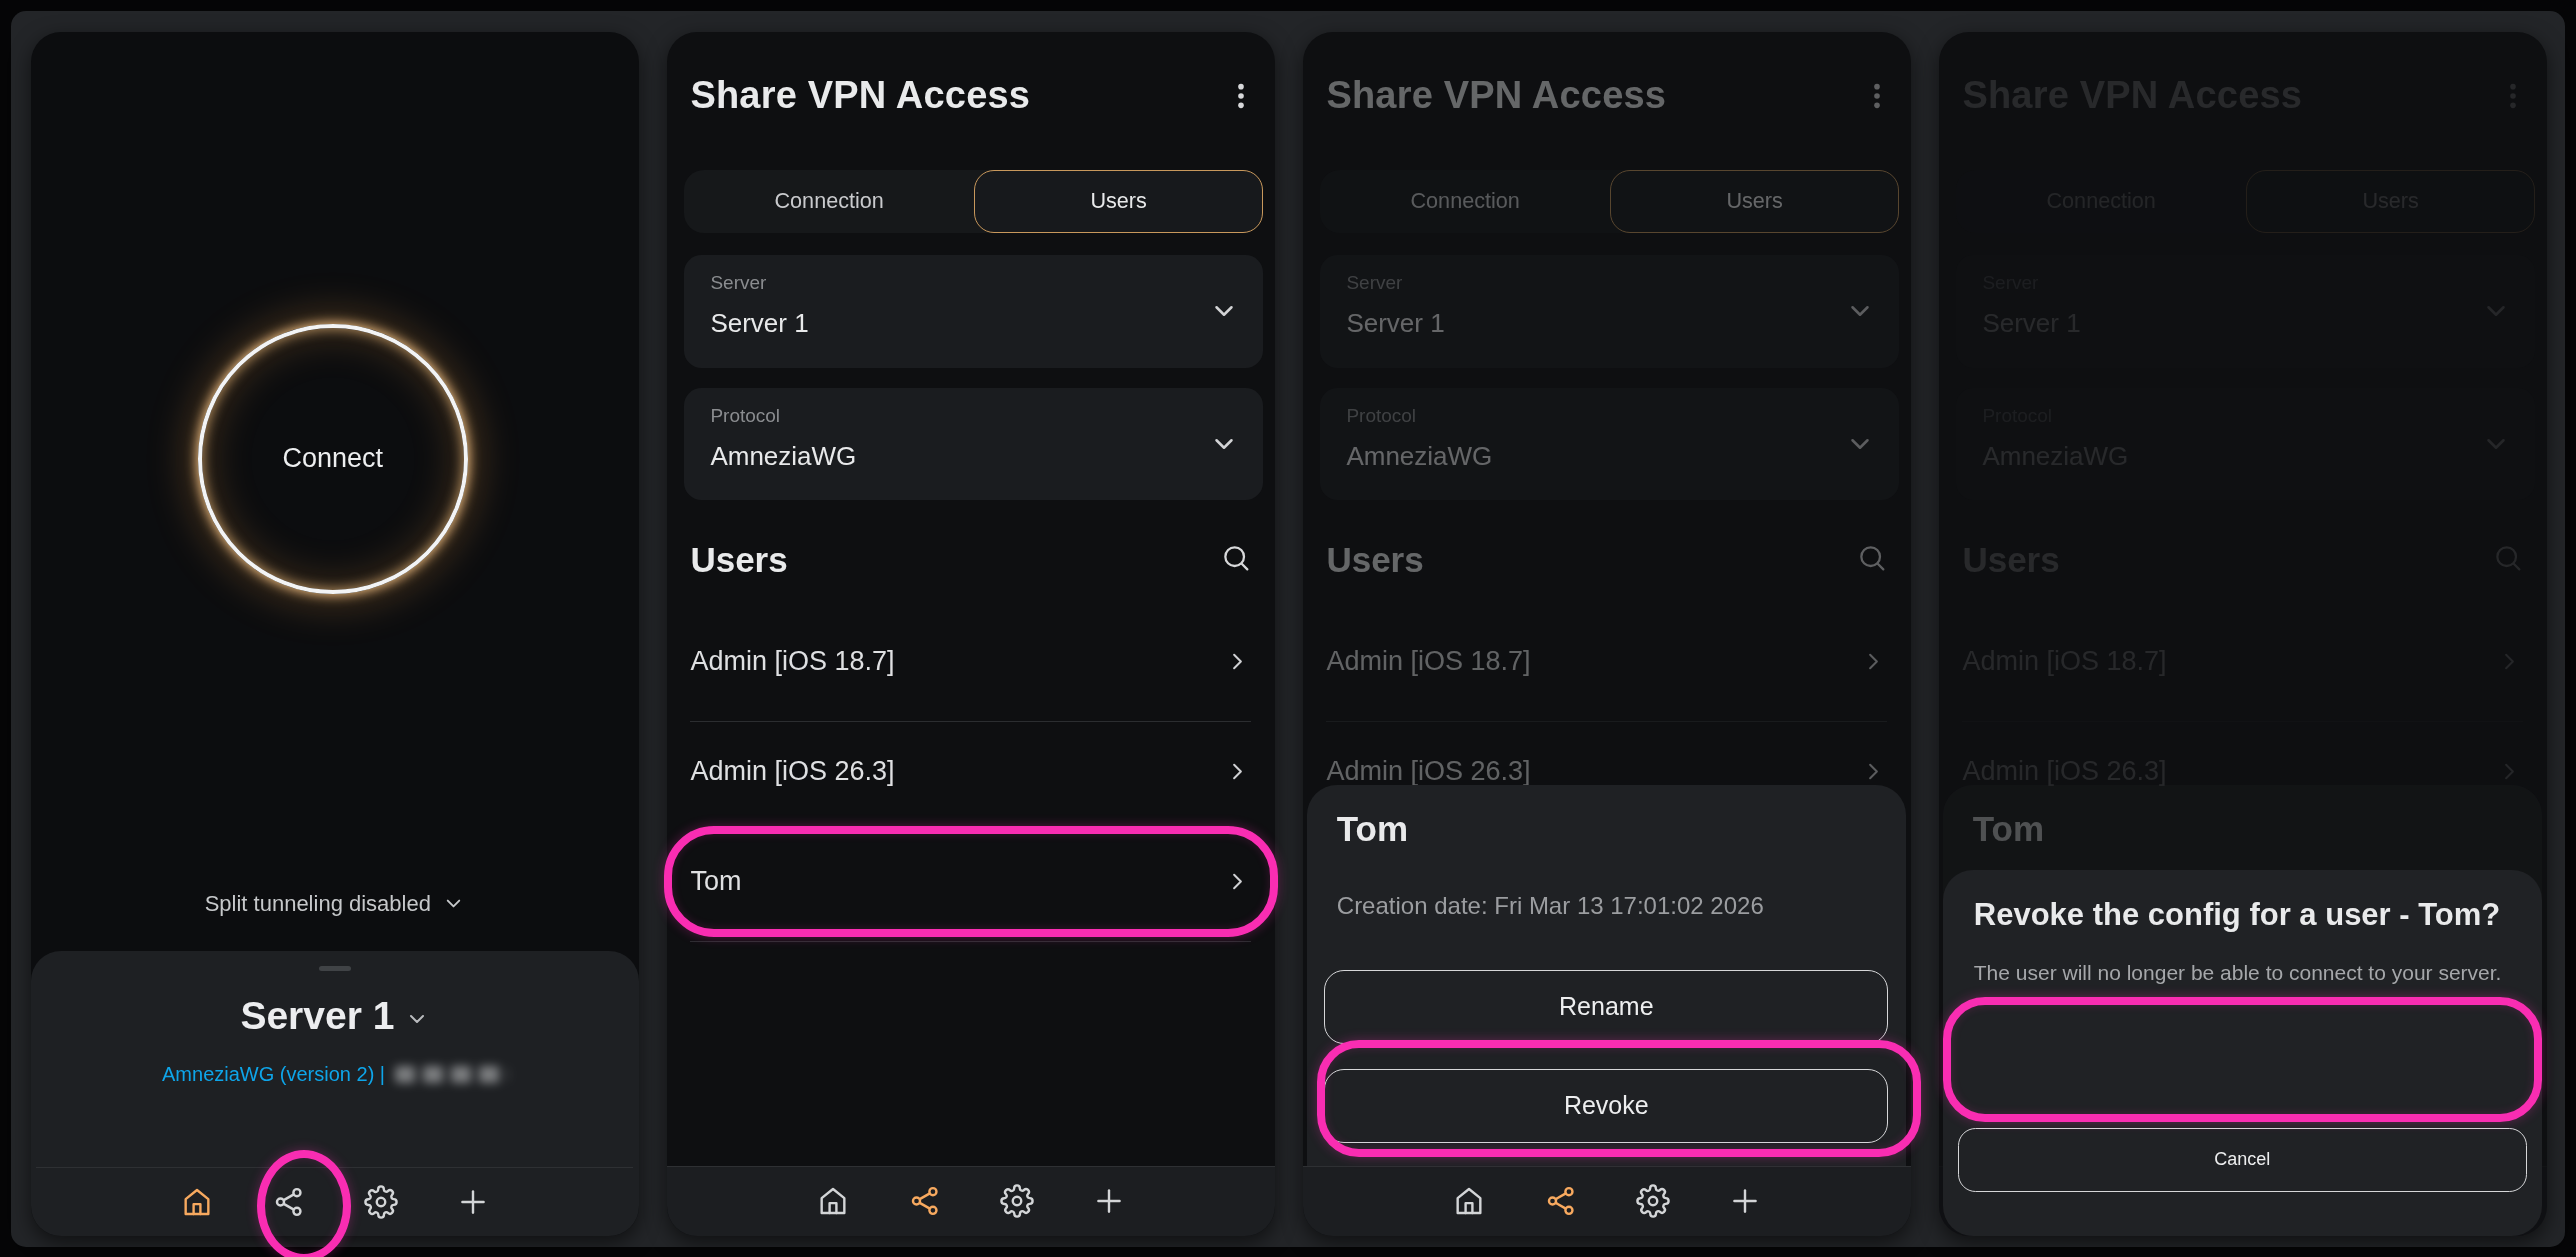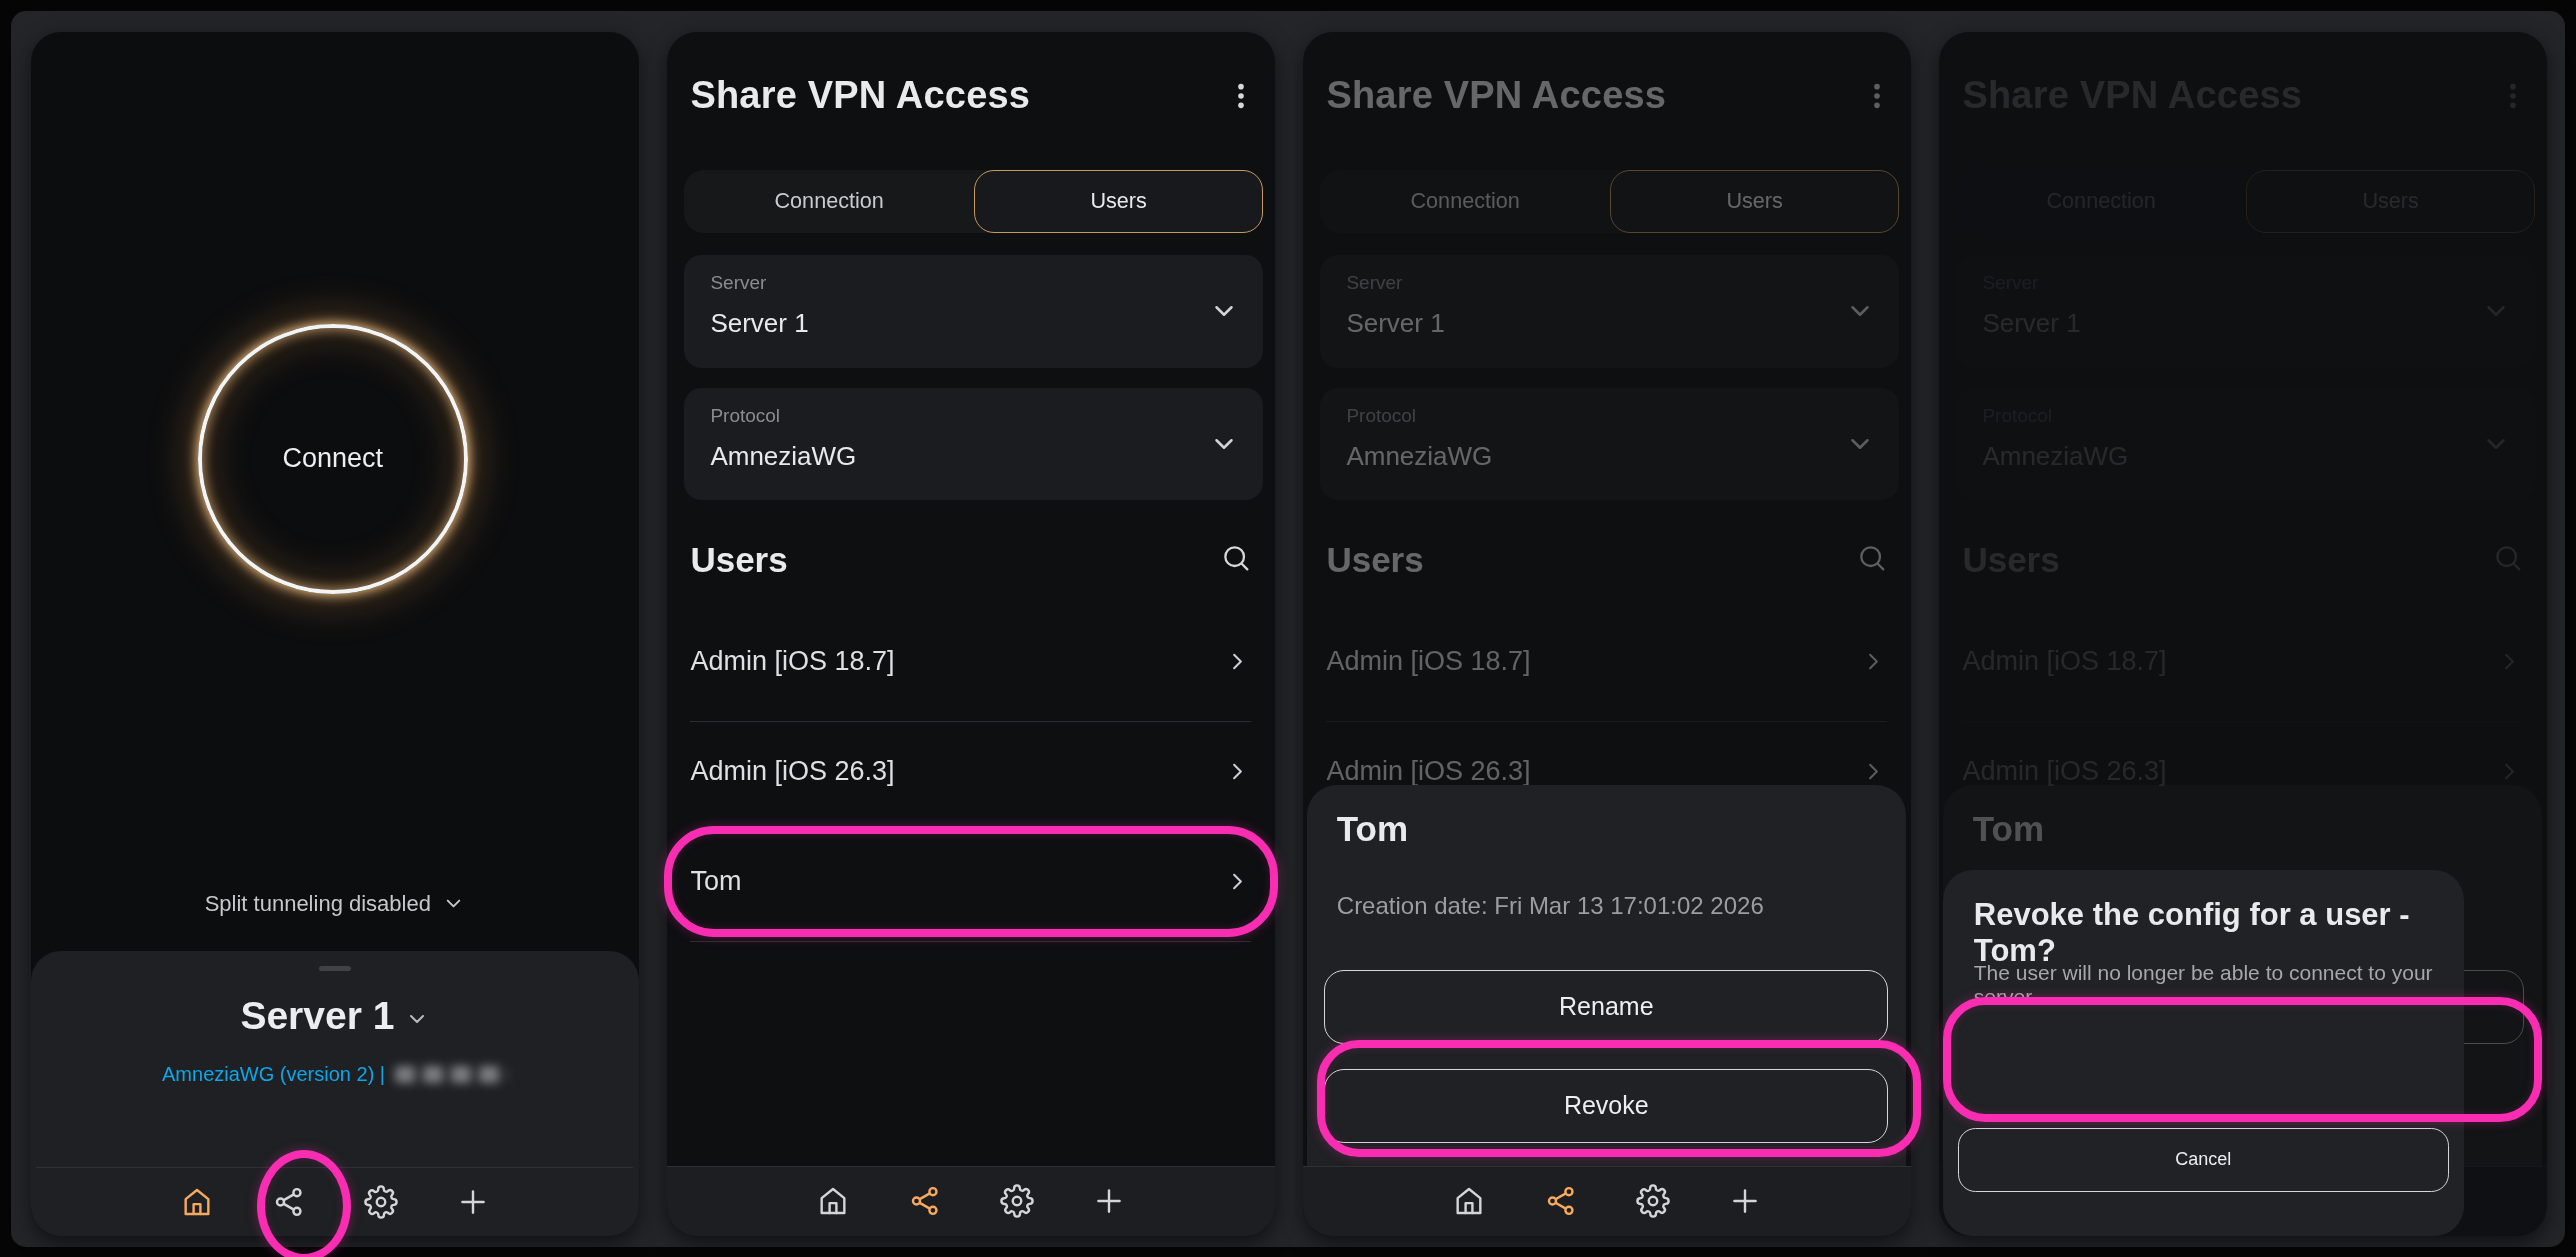--- a/index.html
+++ b/index.html
@@ -62,21 +62,21 @@
   
   .usheet{position:absolute;left:4px;width:599px;top:753px;height:382px;background:#1F2124;border-radius:30px 30px 0 0;box-sizing:border-box;}
   .usheet .uname{position:absolute;left:30px;top:24px;font-size:35px;font-weight:700;color:#E9EAEB;}
   .usheet .udate{position:absolute;left:30px;top:107px;font-size:24px;color:#9B9DA0;}
   .btn-outline{position:absolute;left:17.6px;right:17.6px;box-sizing:border-box;border:1.4px solid #D6D7D9;border-radius:20px;
         display:flex;align-items:center;justify-content:center;font-size:25px;color:#EDEEEF;background:transparent;}
   .btn-rename{top:185px;height:74px;}
   .btn-revoke{top:284px;height:74px;}
 
   
-  .dialog{position:absolute;left:4px;width:521px;top:838px;height:366px;background:#202225;border-radius:30px;box-sizing:border-box;}
+  .dialog{position:absolute;left:4px;width:599px;top:838px;height:366px;background:#202225;border-radius:30px;box-sizing:border-box;}
   .dlg-title{position:absolute;left:31px;right:27px;top:27px;font-size:31px;font-weight:700;color:#E9EAEB;}
   .dlg-sub{position:absolute;left:31px;right:20px;top:91px;font-size:21px;color:#A5A7AA;}
   .btn-continue{position:absolute;left:15px;right:15px;top:159px;height:77px;background:#DBDCDE;border-radius:17.6px;
         display:flex;align-items:center;justify-content:center;font-size:25px;font-weight:600;color:#141619;}
   .btn-cancel{position:absolute;left:15px;right:15px;top:258px;height:64px;box-sizing:border-box;border:1.4px solid #D6D7D9;
         border-radius:17.6px;display:flex;align-items:center;justify-content:center;font-size:18px;color:#EDEEEF;}
 
   
   .dim40{opacity:.40;}
   .dim12{opacity:.12;}

